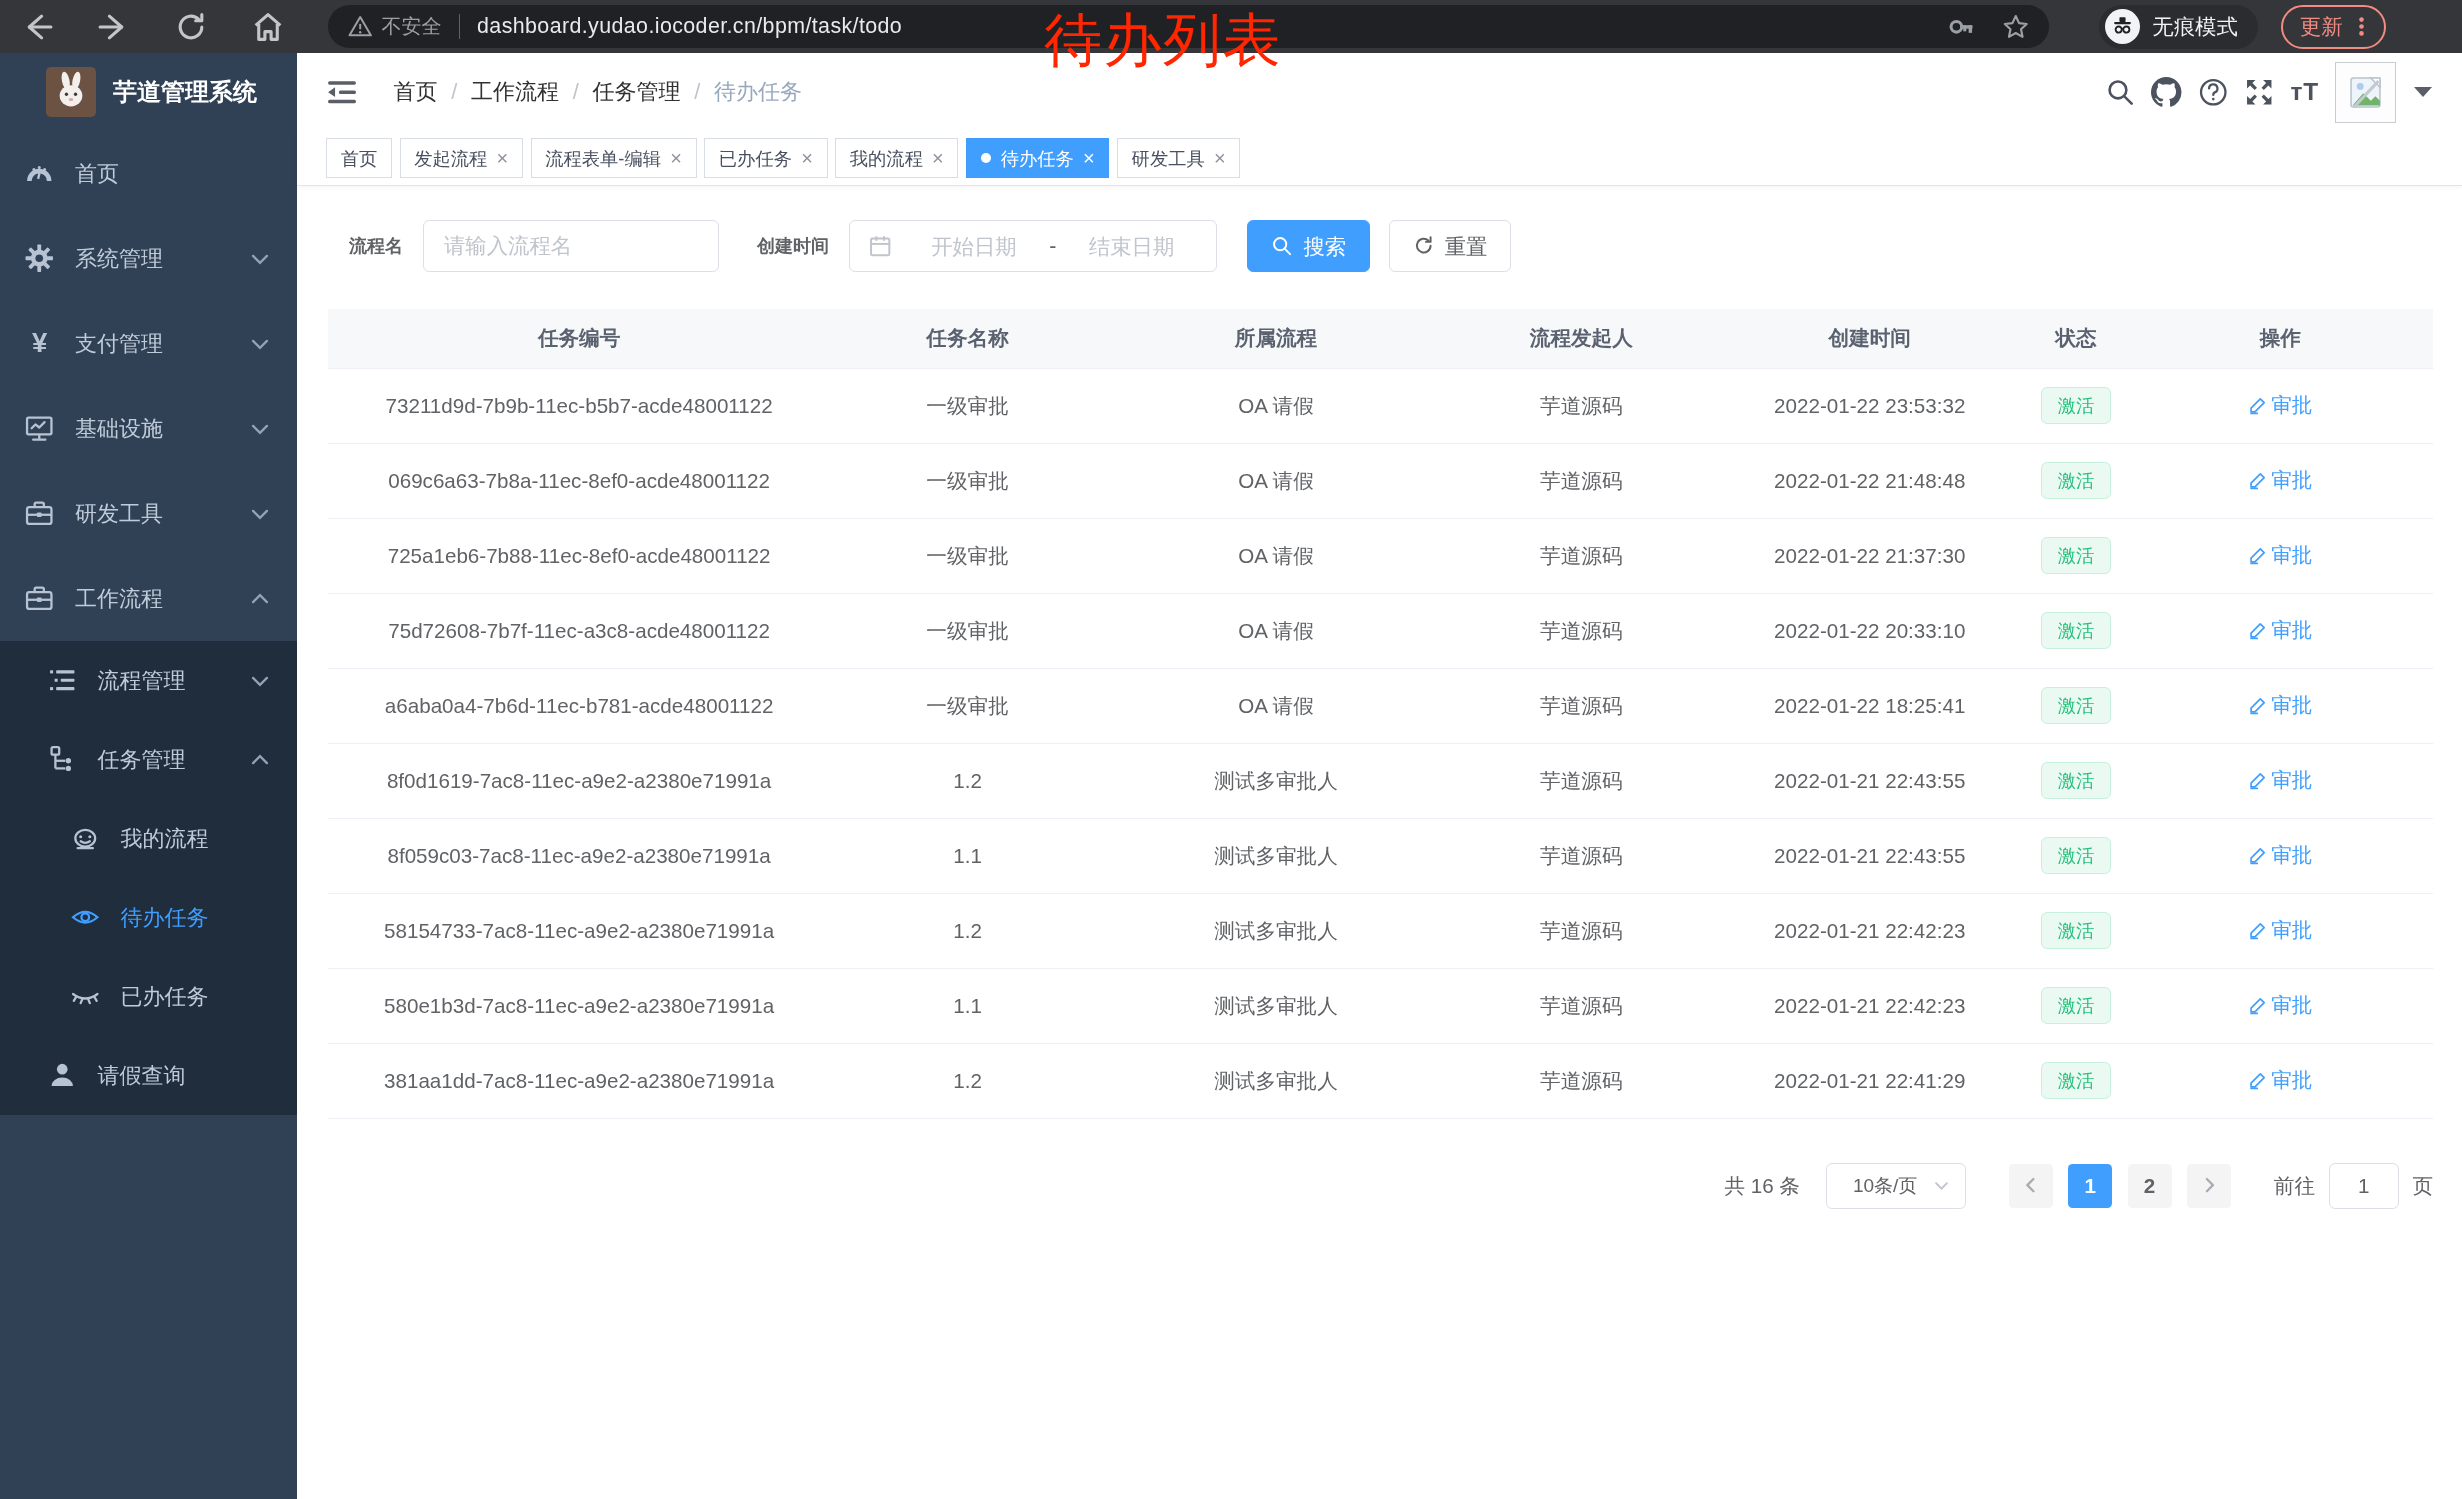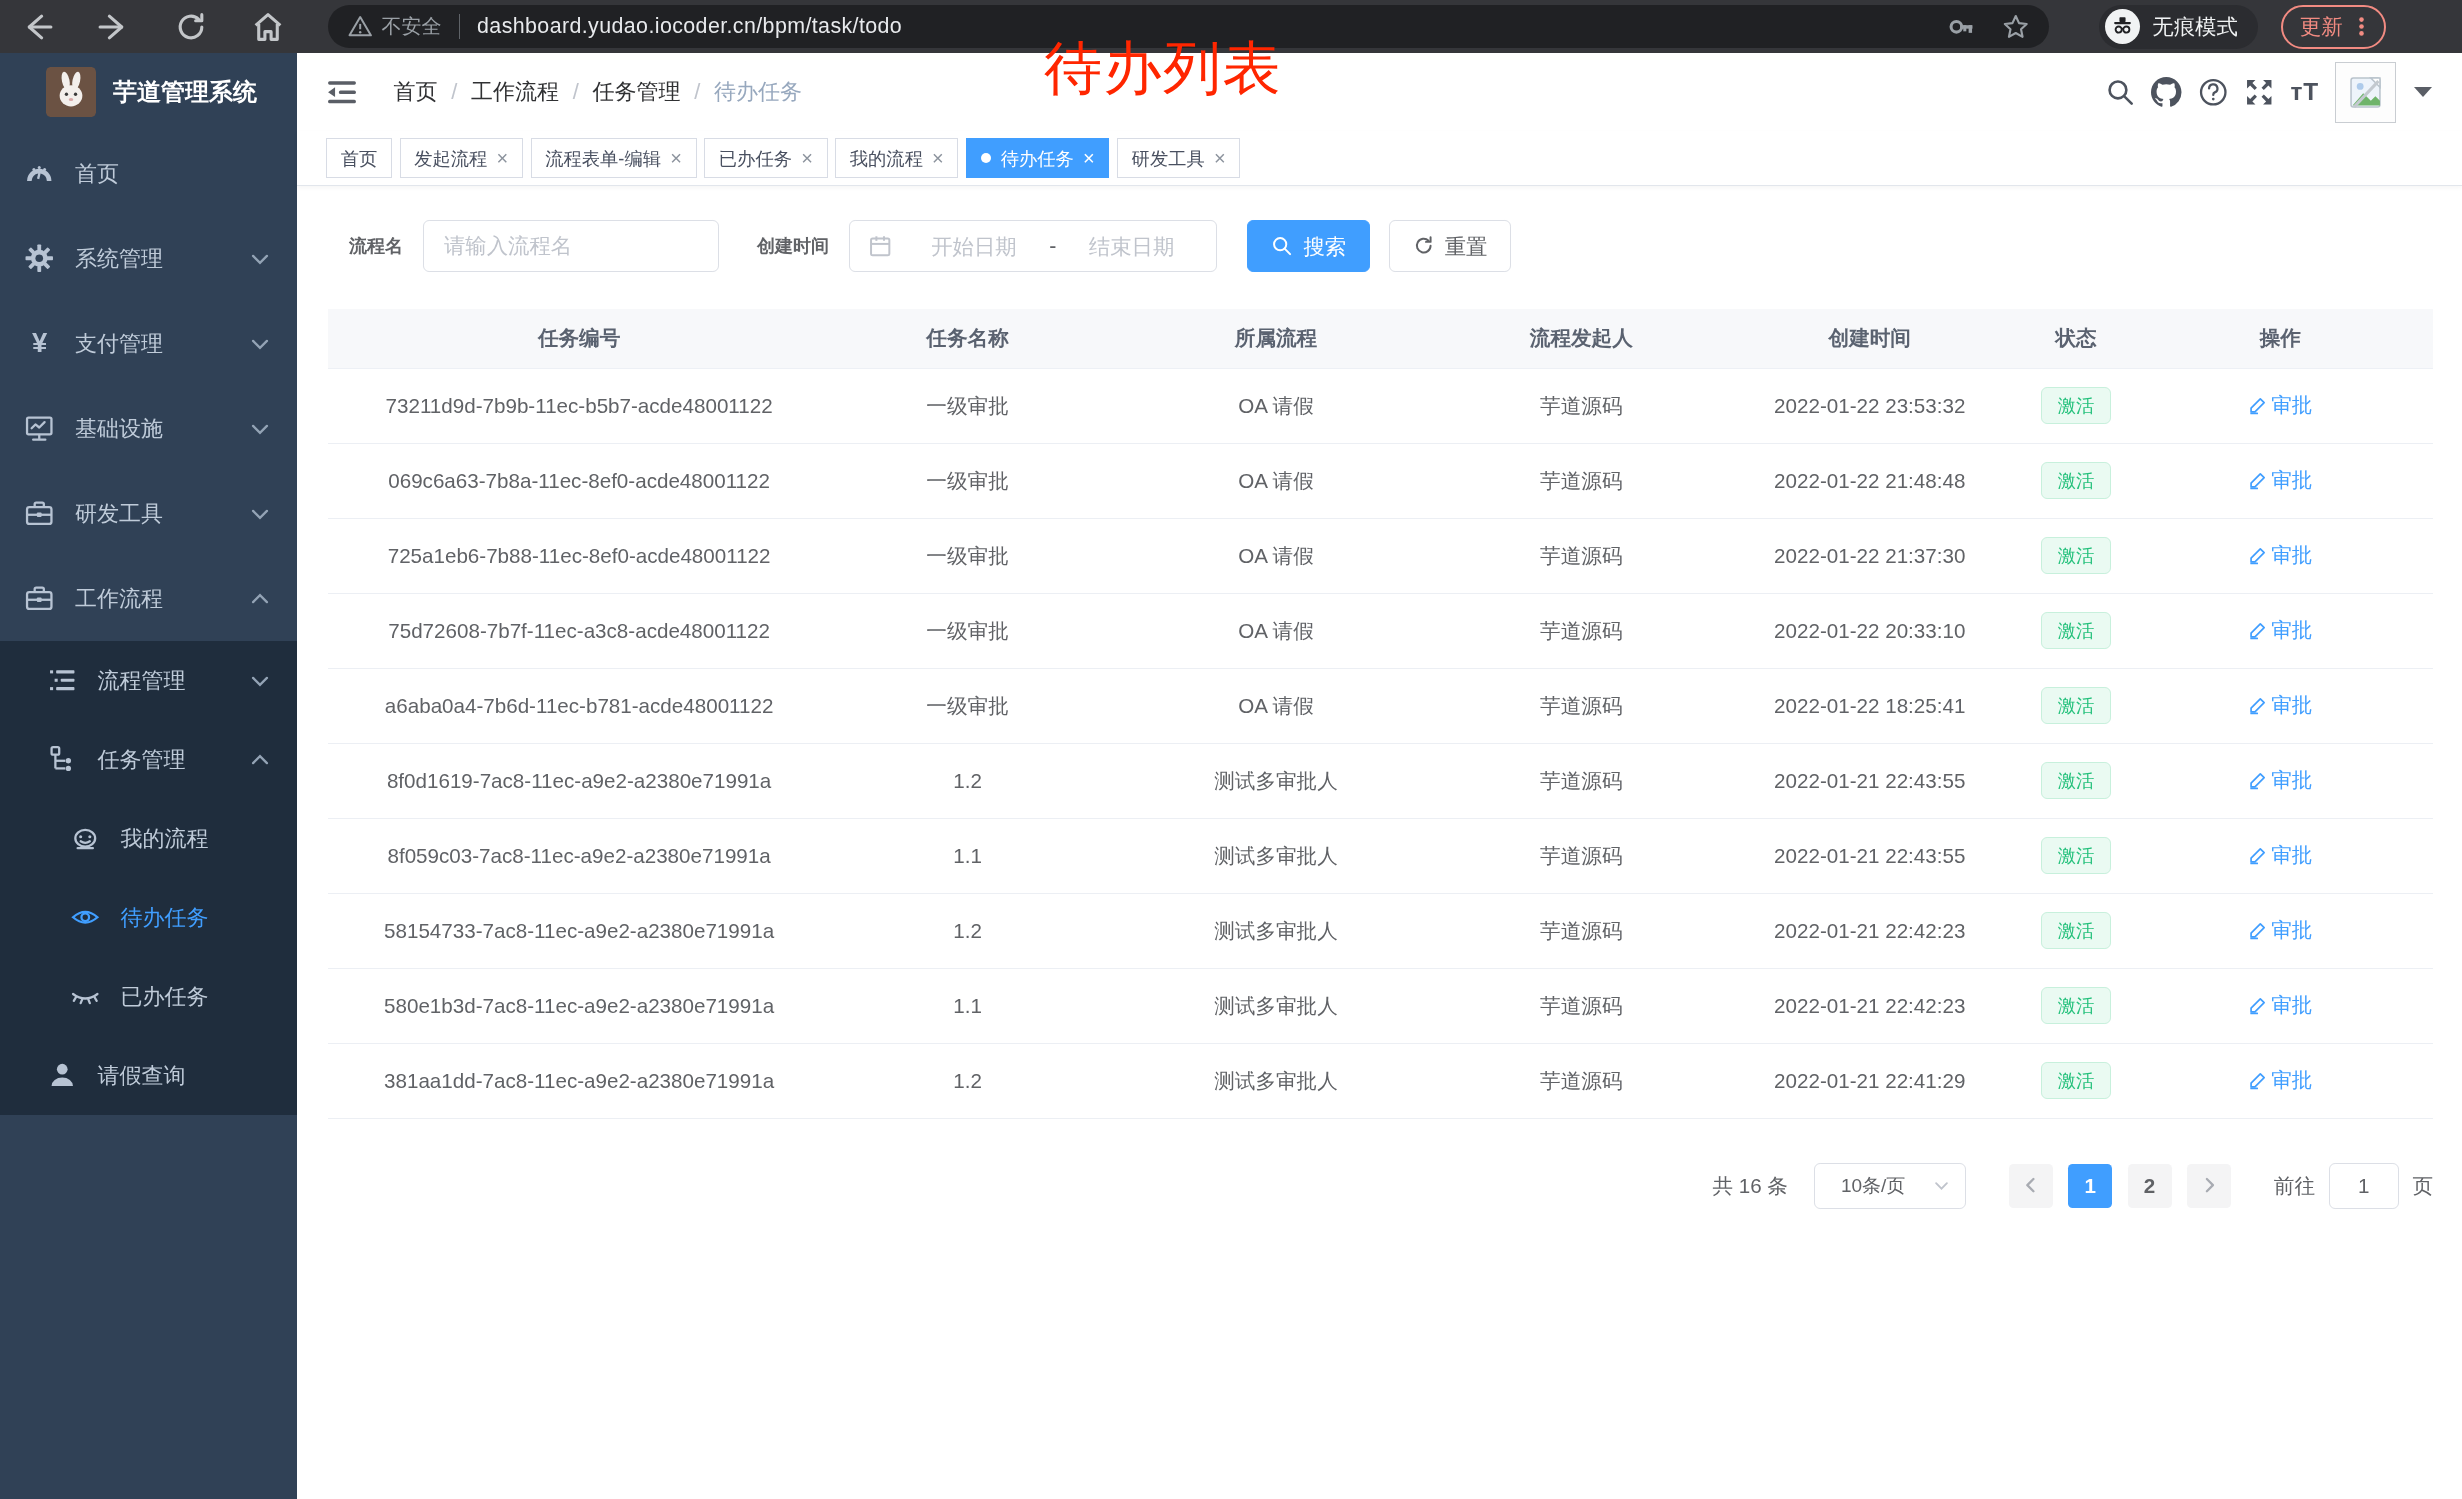--- a/index.html
+++ b/index.html
@@ -25,21 +25,21 @@
   .incog-circle { width:35px; height:35px; border-radius:50%; background:#f1f3f4;
     display:flex; align-items:center; justify-content:center; margin-right:12.2px; }
   .incog-circle svg { width:23px; height:23px; color:#202124; }
   .incog-label { color:#f1f3f4; font-size:21.4px; }
   .update-pill { margin-left:23px; height:44px; border:2.3px solid #f28b82; border-radius:24px;
     display:flex; align-items:center; padding:0 10.7px 0 17px; color:#f28b82; flex:0 0 auto; }
   .update-label { font-size:21.4px; color:#f28b82; }
   .dots-ic { width:23px; height:23px; margin-left:7.6px; color:#f28b82; }
 
   
-  .annotation { position:absolute; left:1044px; top:30px; z-index:40;
+  .annotation { position:absolute; left:1044px; top:2px; z-index:40;
     font-size:58px; color:#ff2600; font-weight:500; letter-spacing:1.5px; pointer-events:none; }
 
   
   .app { display:flex; height:1446px; }
 
   
   .sidebar { width:297px; background:#304156; color:#bfcbd9; flex:0 0 auto; }
   .logo-bar { height:78px; display:flex; align-items:center; padding-left:46px; }
   .logo-img { width:50px; height:50px; border-radius:4.6px; overflow:hidden; flex:0 0 auto; }
   .logo-title { margin-left:17px; font-size:24px; font-weight:700; color:#ffffff; }
@@ -112,21 +112,21 @@
   tbody td { height:75px; text-align:center; font-size:20.6px; color:#606266;
     border-bottom:1.5px solid #eceff4; overflow:hidden; white-space:nowrap; }
   .badge { display:inline-block; padding:6.1px 15.3px; background:#eafaf2; border:1.5px solid #c7f0dc;
     color:#25c17c; border-radius:6.1px; font-size:18.3px; line-height:1.2; }
   .act-link { color:#409eff; font-size:20.6px; display:inline-flex; align-items:center; gap:3px; cursor:pointer; }
   .act-link svg { width:20px; height:20px; }
 
   
   .pager-row { display:flex; align-items:center; justify-content:flex-end; margin-top:44px;
     font-size:20.6px; color:#606266; }
-  .page-size { width:152px; height:46px; border:1.5px solid #dcdfe6; border-radius:6.1px; margin-left:26px;
+  .page-size { width:140px; height:46px; border:1.5px solid #dcdfe6; border-radius:6.1px; margin-left:26px;
     display:flex; align-items:center; padding:0 15.3px 0 26px; color:#606266; font-size:19px; background:#fff; }
   .ps-caret { margin-left:auto; width:17px; height:17px; color:#c0c4cc; }
   .pg-btn { width:44px; height:44px; border-radius:4.6px; background:#f4f4f5; display:flex;
     align-items:center; justify-content:center; font-size:20.6px; font-weight:700; color:#606266;
     margin-left:15.3px; cursor:pointer; }
   .pg-btn.nav-chev { color:#a8abb2; }
   .pg-btn.nav-chev svg { width:18.3px; height:18.3px; }
   .pg-btn.current { background:#409eff; color:#fff; }
   .pg-prev { margin-left:43px; }
   .goto-label { margin-left:43px; }

